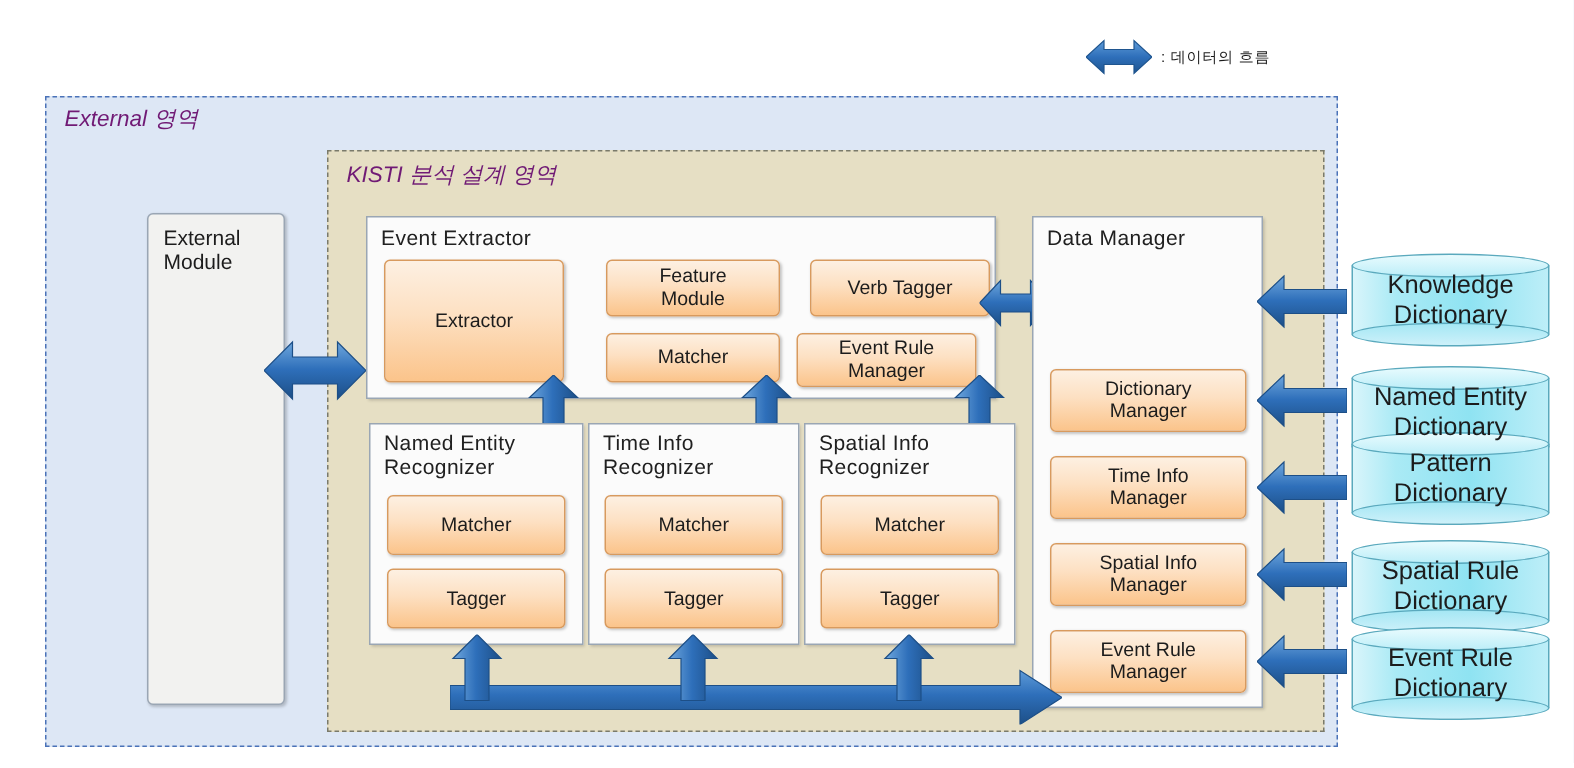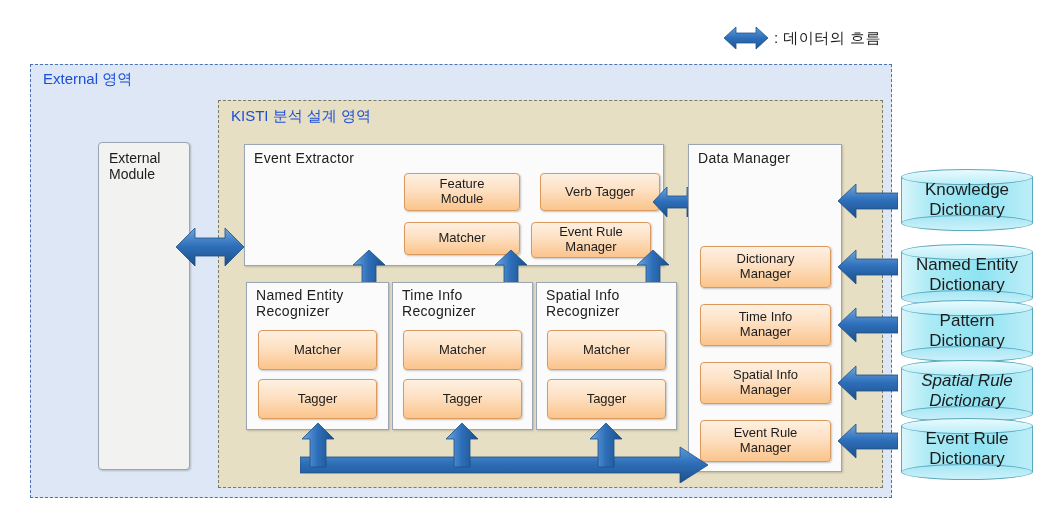--- a/index.html
+++ b/index.html
@@ -10,42 +10,43 @@
     width: 1049px; height: 512px;
     position: relative;
     font-family: "Liberation Sans", "DejaVu Sans", sans-serif;
     overflow: hidden;
   }
   #stage { position: absolute; left: 0; top: 0; width: 1049px; height: 512px; }
 
   
   .legend { position: absolute; left: 724px; top: 20px; height: 36px;
             display: flex; align-items: center; gap: 6px; }
-  .legend-text { font-size: 15px; color: #1a1a1a; letter-spacing: .5px; }
+  .legend-text { font-size: 10px; color: #1a1a1a; letter-spacing: .5px; }
 
   
   .region {
     position: absolute;
     border: 1px dashed #4a72b8;
     box-sizing: border-box;
   }
   #external-region {
     left: 30px; top: 64px; width: 862px; height: 434px;
     background: #dde7f5;
   }
   #kisti-region {
     left: 218px; top: 100px; width: 665px; height: 388px;
     background: #e6dfc4;
     border-color: #7a7a6a;
   }
   .region-label {
     position: absolute;
     font-size: 15px;
-    color: #1d4ed8;
+    color: #701a75;
     white-space: nowrap;
+    font-style: italic;
   }
   #external-label { left: 12px; top: 5px; }
   #kisti-label { left: 12px; top: 6px; }
 
   
   .panel {
     position: absolute;
     background: #fbfbfb;
     border: 1px solid #9aa6b4;
     box-sizing: border-box;
@@ -169,20 +170,23 @@
             <stop offset="48%" stop-color="#2e6fba"></stop>
             <stop offset="100%" stop-color="#1d4f87"></stop>
         </linearGradient>
       </defs>
       <path d="M0,22 L19,3 L19,13 L49,13 L49,3 L68,22 L49,41 L49,31 L19,31 L19,41 Z" fill="url(#gH)" stroke="#1d4f87" stroke-width="0.8"></path>
     </svg>
   </div>
 
   <div class="panel" style="left:244px; top:144px; width:420px; height:122px;">
     <span class="panel-title">Event  Extractor</span>
+  </div>
+  <div class="box" style="left:256px; top:173px; width:120px; height:82px;">
+    <span>Extractor</span>
   </div>
   <div class="box" style="left:404px; top:173px; width:116px; height:38px;">
     <span>
       <span>Feature</span><br>
       <span>Module</span>
     </span>
   </div>
   <div class="box" style="left:540px; top:173px; width:120px; height:38px;">
     <span>Verb Tagger</span>
   </div>
@@ -365,33 +369,33 @@
     <div class="top"></div>
     <div class="bot"></div>
     <div class="label">
       <span>
         <span>Named Entity</span><br>
         <span>Dictionary</span>
       </span>
     </div>
   </div>
 
-  <div class="cyl" style="left:901px; top:300px; width:132px; height:62px;">
+  <div class="cyl" style="left:901px; top:288px; width:132px; height:62px;">
     <div class="body"></div>
     <div class="top"></div>
     <div class="bot"></div>
     <div class="label">
       <span>
         <span>Pattern</span><br>
         <span>Dictionary</span>
       </span>
     </div>
   </div>
 
-  <div class="cyl" style="left:901px; top:360px; width:132px; height:62px;font-style:italic;">
+  <div class="cyl" style="left:901px; top:360px; width:132px; height:62px;">
     <div class="body"></div>
     <div class="top"></div>
     <div class="bot"></div>
     <div class="label">
       <span>
         <span>Spatial Rule</span><br>
         <span>Dictionary</span>
       </span>
     </div>
   </div>

